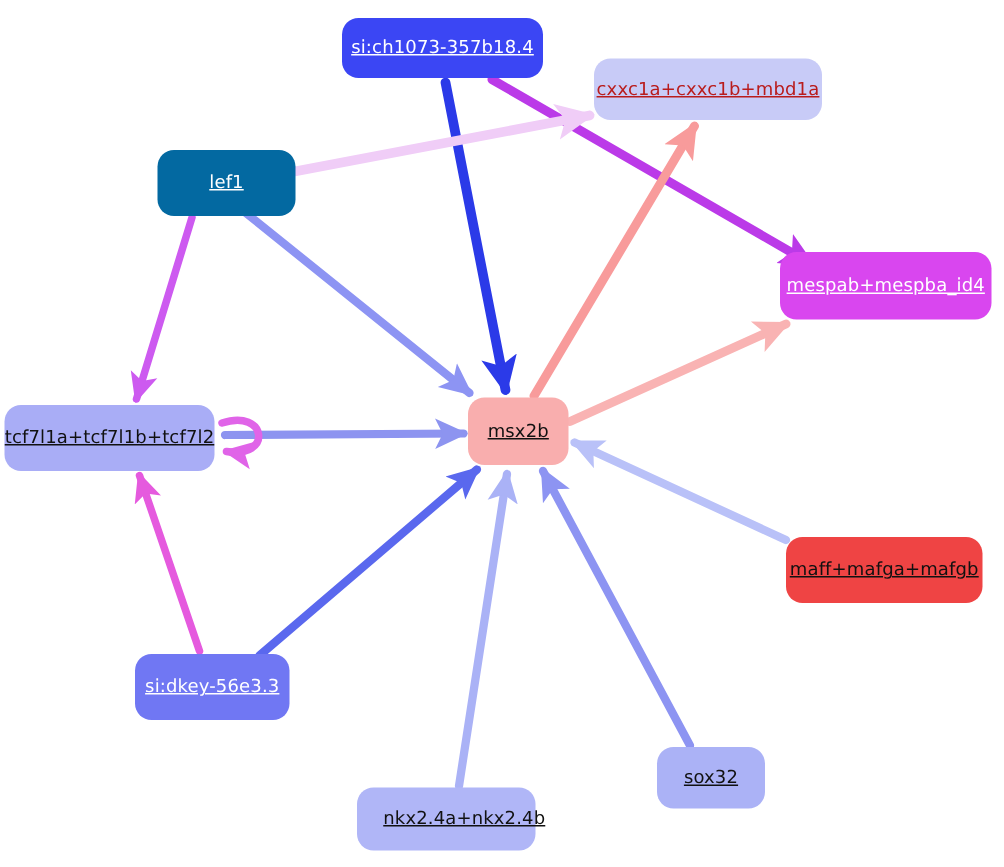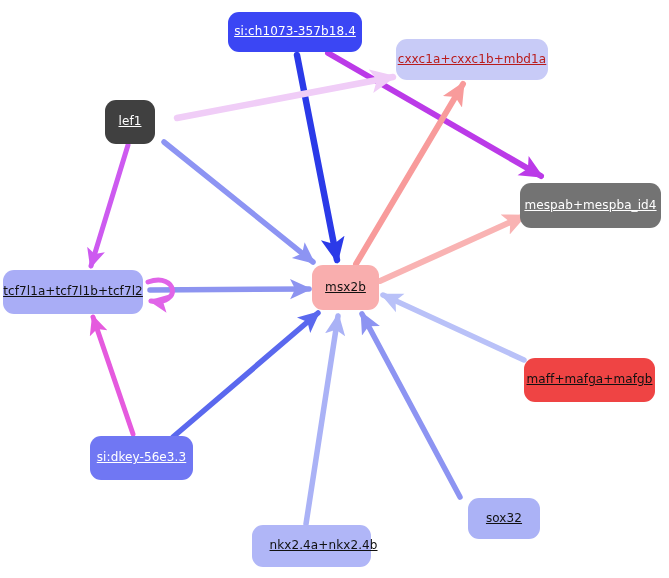--- a/index.html
+++ b/index.html
@@ -106,38 +106,38 @@
       <line x1="460" y1="497" x2="362" y2="314" stroke="#8d94f2" stroke-width="5.5" stroke-linecap="round" marker-end="url(#mk8d94f2)"></line>
       <line x1="524" y1="360" x2="383" y2="295" stroke="#b9c1f8" stroke-width="5.5" stroke-linecap="round" marker-end="url(#mkb9c1f8)"></line>
     </svg>
   <div id="node-layer">
       <div class="node" style="left: 228px; top: 12px; width: 134px; height: 40px; background: rgb(59, 70, 244); color: rgb(255, 255, 255);">
         <span>si:ch1073-357b18.4</span>
       </div>
       <div class="node" style="left: 396px; top: 39px; width: 152px; height: 41px; background: rgb(200, 203, 247); color: #b91c1c;">
         <span>cxxc1a+cxxc1b+mbd1a</span>
       </div>
-      <div class="node" style="left: 105px; top: 100px; width: 50px; height: 44px; background: #404040; color: rgb(255, 255, 255);">
+      <div class="node" style="left: 105px; top: 100px; width: 92px; height: 44px; background: #0369a1; color: rgb(255, 255, 255);">
         <span>lef1</span>
       </div>
-      <div class="node" style="left: 520px; top: 183px; width: 141px; height: 45px; background: #737373; color: rgb(255, 255, 255);">
+      <div class="node" style="left: 520px; top: 168px; width: 141px; height: 45px; background: #d946ef; color: rgb(255, 255, 255);">
         <span>mespab+mespba_id4</span>
       </div>
       <div class="node" style="left: 3px; top: 270px; width: 140px; height: 44px; background: rgb(169, 173, 246); color: rgb(17, 17, 17);">
         <span>tcf7l1a+tcf7l1b+tcf7l2</span>
       </div>
       <div class="node" style="left: 312px; top: 265px; width: 67px; height: 45px; background: rgb(249, 174, 174); color: rgb(17, 17, 17);">
         <span>msx2b</span>
       </div>
       <div class="node" style="left: 524px; top: 358px; width: 131px; height: 44px; background: #ef4444; color: rgb(17, 17, 17);">
         <span>maff+mafga+mafgb</span>
       </div>
       <div class="node" style="left: 90px; top: 436px; width: 103px; height: 44px; background: rgb(112, 119, 243); color: rgb(255, 255, 255);">
         <span>si:dkey-56e3.3</span>
       </div>
-      <div class="node" style="left: 438px; top: 498px; width: 72px; height: 41px; background: rgb(171, 178, 246); color: rgb(17, 17, 17); margin-left: 30px;">
+      <div class="node" style="left: 438px; top: 498px; width: 72px; height: 41px; background: rgb(171, 178, 246); color: rgb(17, 17, 17);">
         <span>sox32</span>
       </div>
-      <div class="node" style="left: 252px; top: 525px; width: 119px; height: 42px; background: rgb(176, 182, 247); color: rgb(17, 17, 17); padding-left: 24px;">
+      <div class="node" style="left: 238px; top: 525px; width: 119px; height: 42px; background: rgb(176, 182, 247); color: rgb(17, 17, 17); padding-left: 24px;">
         <span>nkx2.4a+nkx2.4b</span>
       </div>
     </div>
 </div>
 
 </body></html>

